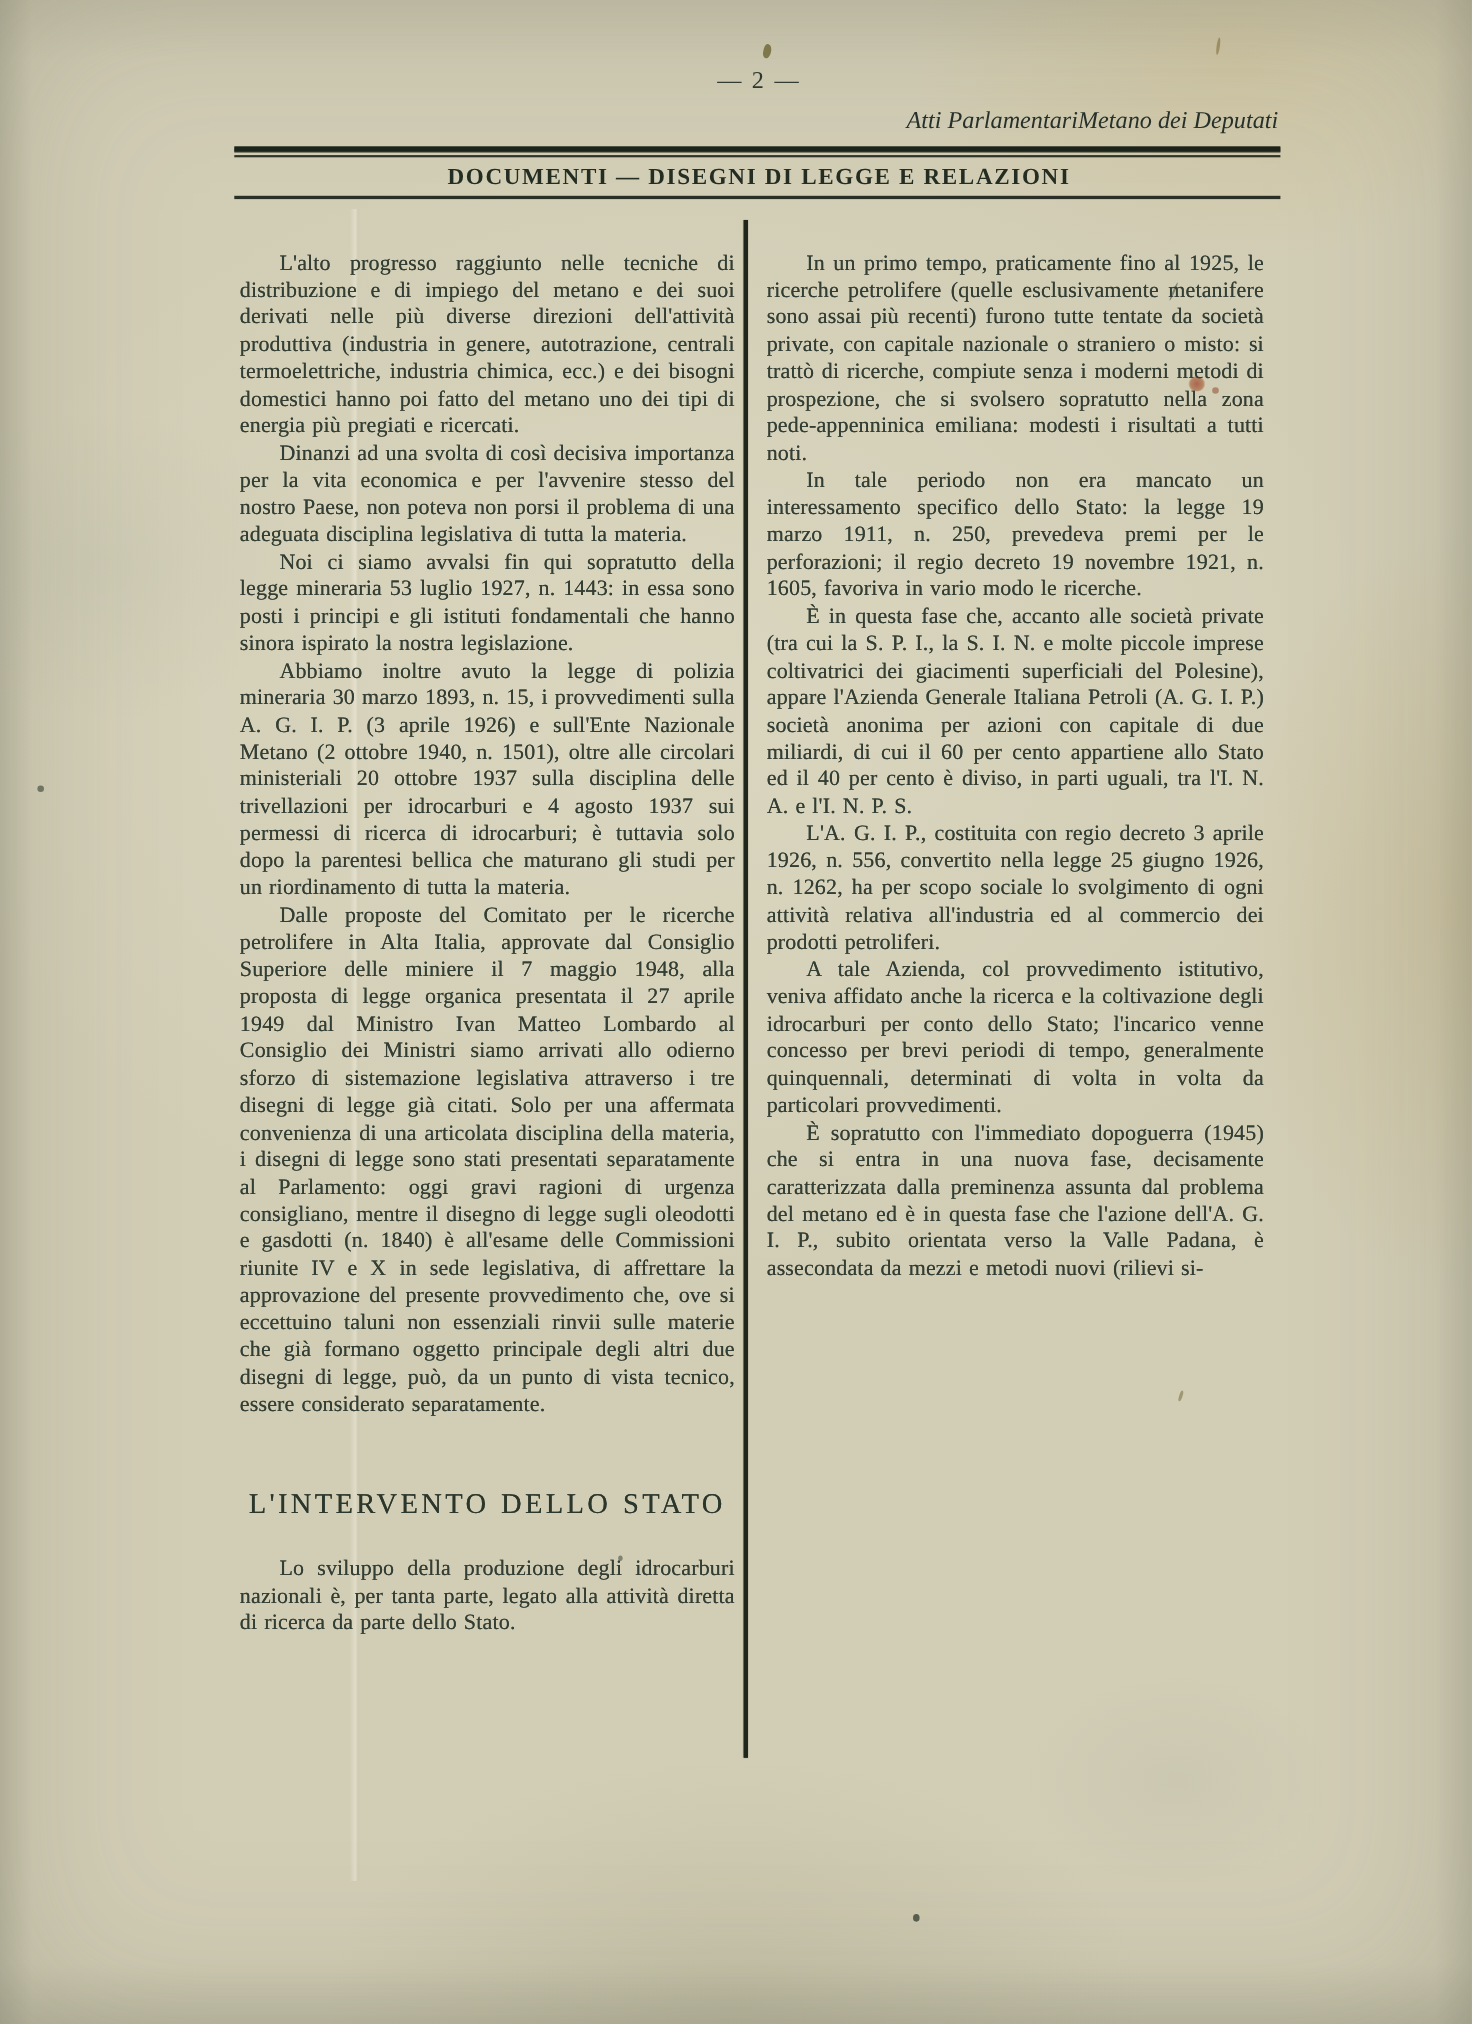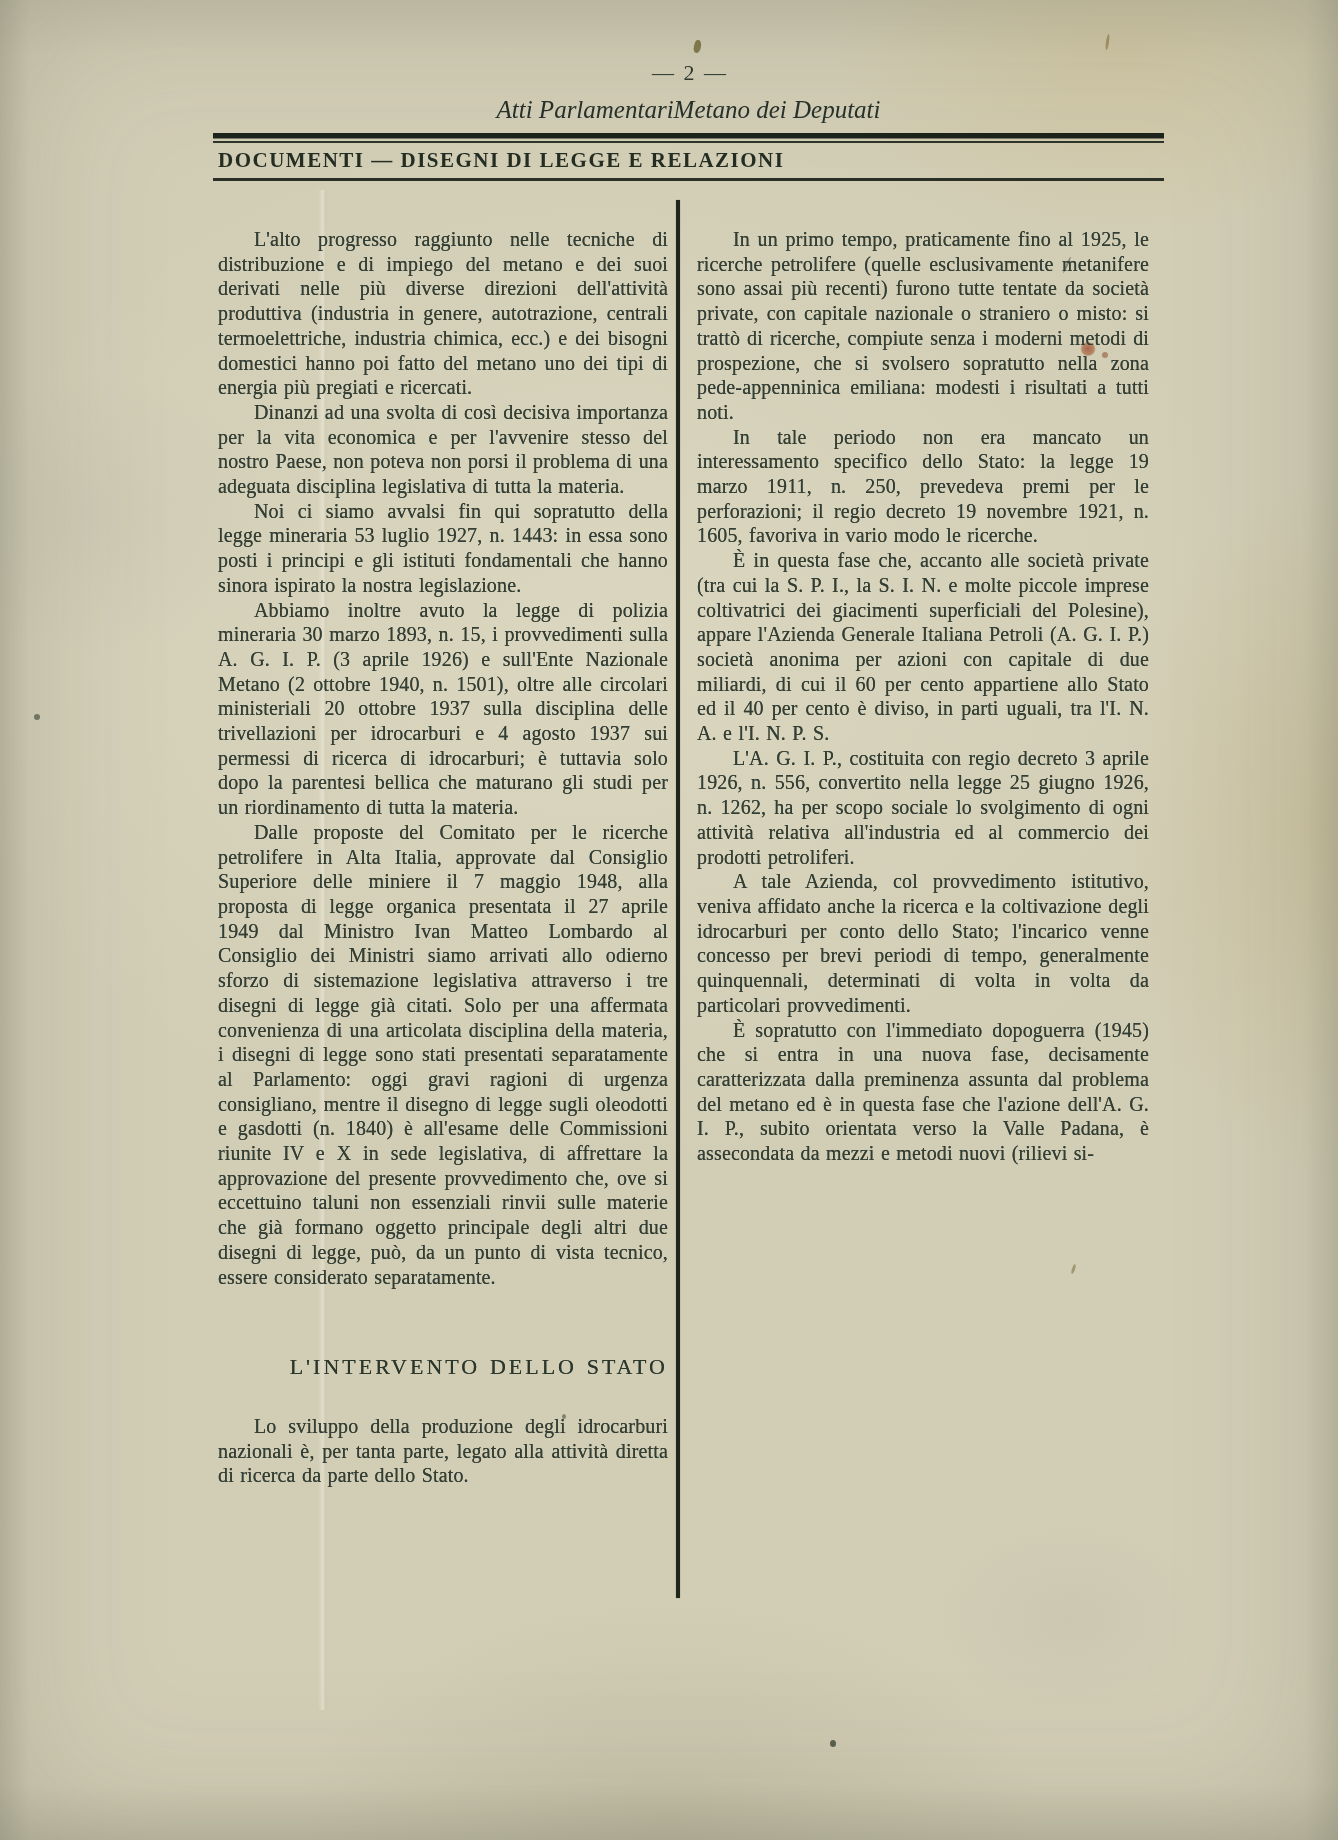--- a/index.html
+++ b/index.html
@@ -17,40 +17,40 @@
       linear-gradient(90deg, rgba(100,105,88,0.18) 0, rgba(100,105,88,0) 2.2%, rgba(100,105,88,0) 97.5%, rgba(100,105,88,0.16) 100%),
       linear-gradient(0deg, rgba(100,105,85,0.16) 0, rgba(100,105,85,0) 3%, rgba(100,105,85,0) 97%, rgba(120,120,100,0.10) 100%);
     box-shadow: inset 0 0 160px rgba(90,92,70,0.25);
     color:#333e34;
   }
   .crease{position:absolute;top:190px;left:318px;width:10px;height:1520px;pointer-events:none;
     background:linear-gradient(90deg, rgba(255,255,245,0) 0, rgba(255,255,246,0.30) 50%, rgba(190,185,160,0.12) 75%, rgba(255,255,245,0) 100%);}
   
   .pageno{position:absolute;top:60px;left:218px;width:944px;text-align:center;
     font-size:22px;letter-spacing:2px;color:#2e382e;}
-  .runhead{position:absolute;top:96px;left:215px;width:947px;display:flex;justify-content:center;
-    font-style:italic;font-size:25px;color:#27312a;}
+  .runhead{position:absolute;top:96px;left:215px;width:947px;display:flex;justify-content:flex-end;
+    font-style:italic;font-size:22px;color:#27312a;}
   .rule-double{position:absolute;left:213px;width:951px;}
   .rule-double .r1{height:5px;background:#1c231a;box-shadow:0 1px 0 rgba(28,35,26,.5);}
   .rule-double .r2{height:2px;background:#1c231a;margin-top:3px;opacity:.9;}
-  .doc-title{position:absolute;top:148px;left:218px;width:944px;text-align:left;
+  .doc-title{position:absolute;top:148px;left:218px;width:944px;text-align:center;
     font-weight:bold;font-size:21px;letter-spacing:1.5px;color:#242d22;
     font-family:"Liberation Serif","DejaVu Serif",serif;}
   .rule-single{position:absolute;top:178px;left:213px;width:951px;height:3px;background:#1c231a;opacity:.92;}
   
   .col{position:absolute;top:203px;text-align:justify;
     font-size:20px;line-height:24.7px;word-spacing:1.2px;letter-spacing:.15px;
     color:#333e34;text-shadow:0 0 .6px rgba(45,56,46,.85);margin-top:24px;}
   .col p{margin:0;text-indent:36px;}
   #col-left{left:218px;width:450px;}
   #col-right{left:697px;width:452px;}
   .divider{position:absolute;left:676px;top:200px;width:4px;height:1398px;background:#20261b;
     box-shadow:0 0 1px rgba(32,38,27,.7);}
-  .section-heading{margin:66px 0 34px 0;text-align:right;text-indent:0;
-    font-size:22px;font-weight:normal;letter-spacing:3px;color:#2c372c;}
+  .section-heading{margin:66px 0 34px 0;text-align:center;text-indent:0;
+    font-size:26px;font-weight:normal;letter-spacing:3px;color:#2c372c;}
   
   .speck{position:absolute;border-radius:50%;pointer-events:none;}
   .s1{top:40px;left:694px;width:7px;height:13px;background:#6d6435;border-radius:40% 60% 50% 50%;transform:rotate(14deg);opacity:.8;}
   .s2{top:34px;left:1106px;width:3px;height:16px;background:#8a7b4a;transform:rotate(8deg);opacity:.7;}
   .s3{top:342px;left:1080px;width:16px;height:14px;background:radial-gradient(circle,#a4543f 0,#b07a55 55%,rgba(176,122,85,0) 75%);opacity:.85;}
   .s4{top:352px;left:1102px;width:6px;height:6px;background:#9c6a4a;opacity:.7;}
   .s5{top:256px;left:1066px;width:2px;height:18px;background:#55604e;transform:rotate(24deg);opacity:.65;}
   .s6{top:714px;left:34px;width:6px;height:6px;background:#4a5244;opacity:.7;}
   .s7{top:1414px;left:562px;width:4px;height:5px;background:#4a5244;opacity:.6;}
   .s8{top:1740px;left:830px;width:6px;height:7px;background:#3c4436;opacity:.8;}

